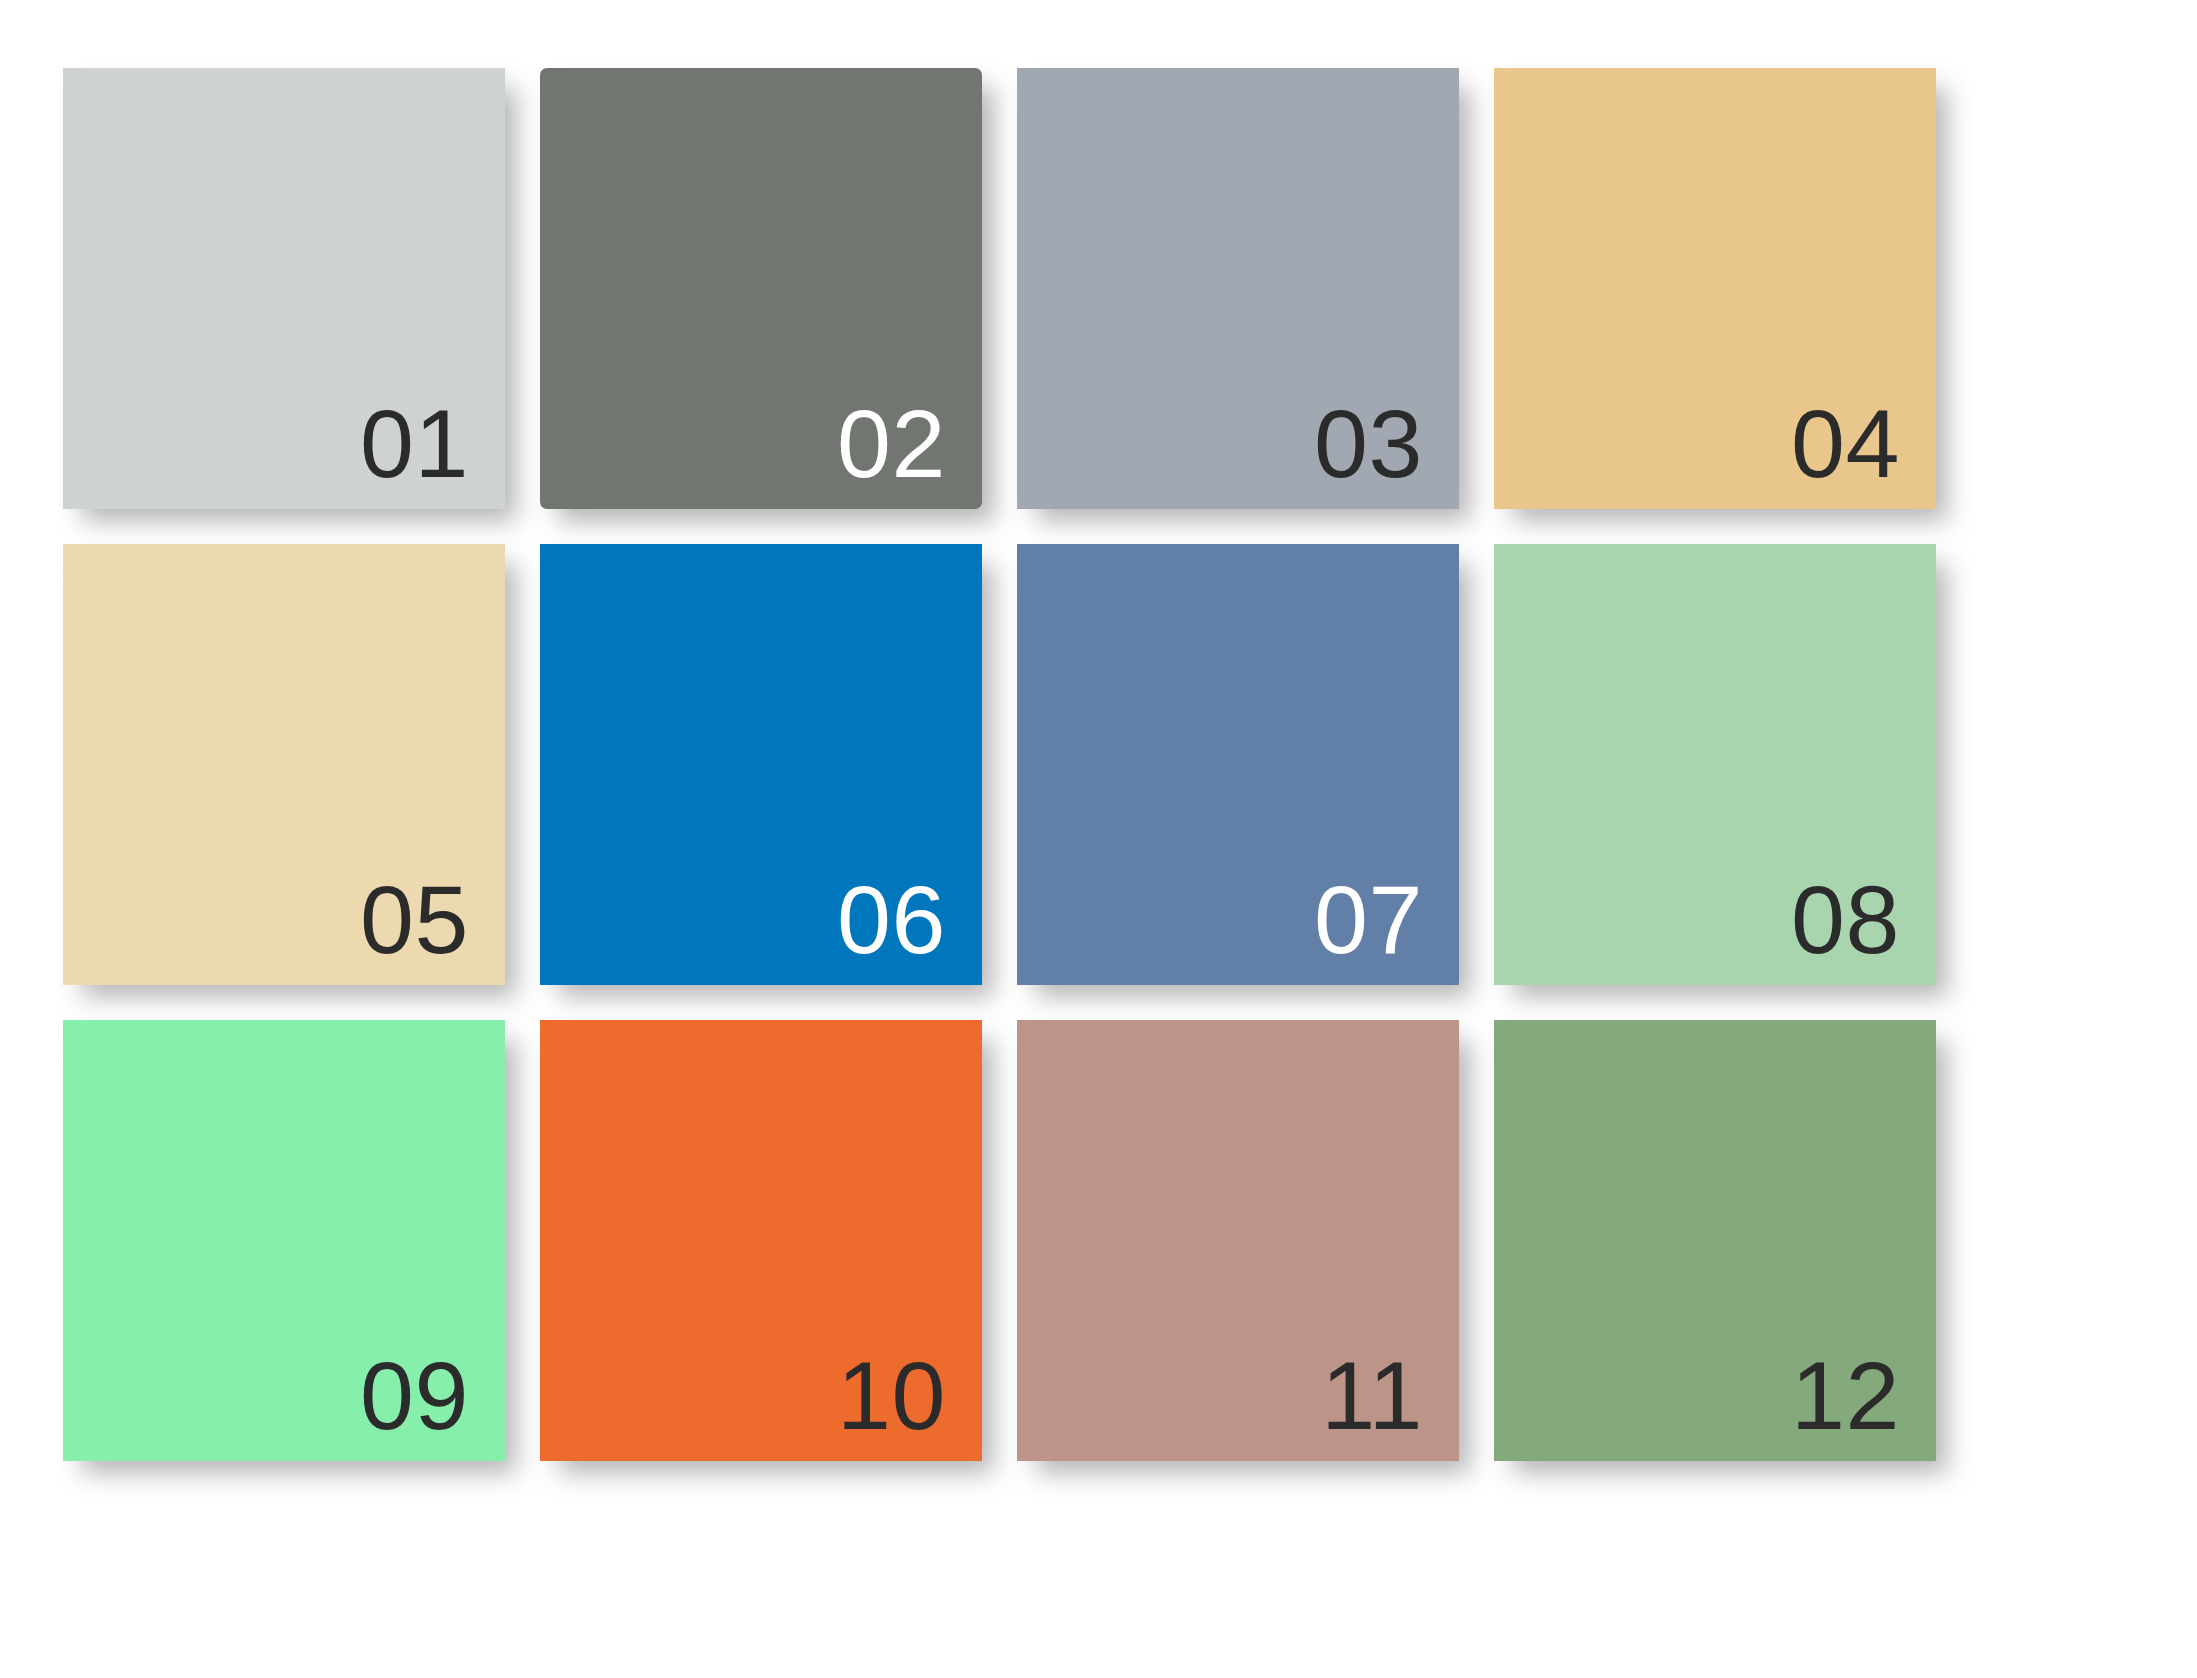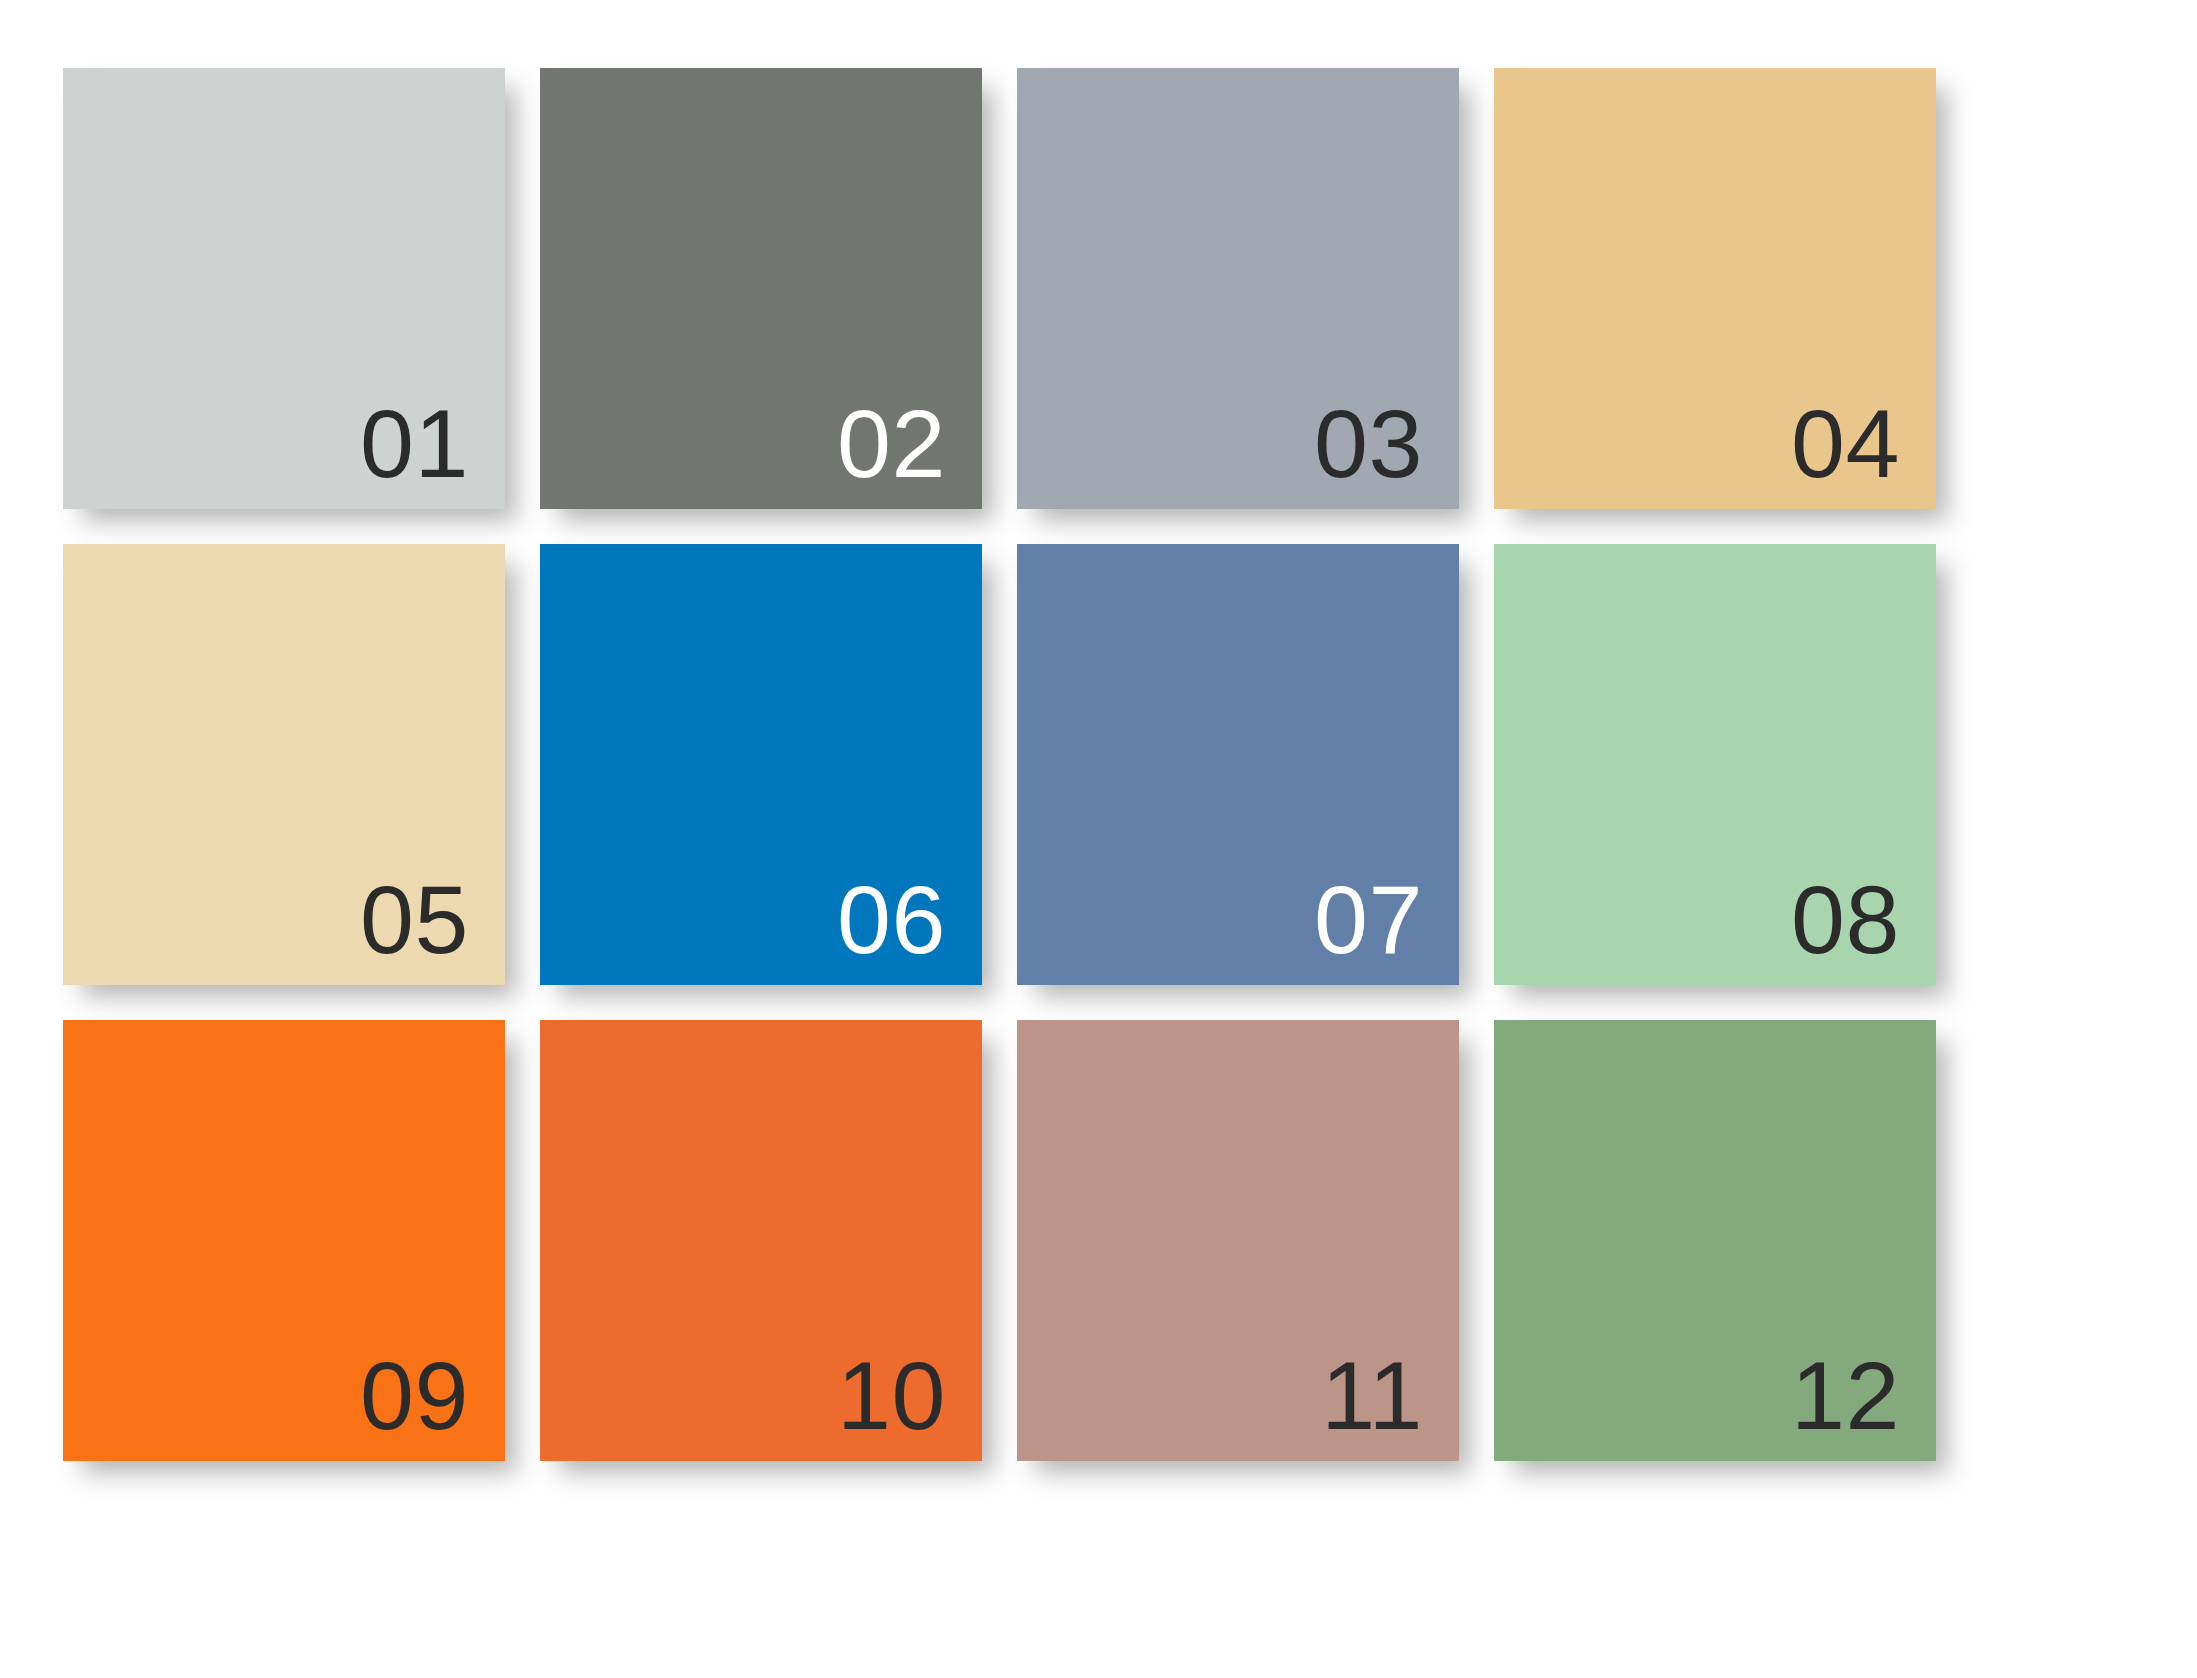--- a/index.html
+++ b/index.html
@@ -54,21 +54,21 @@
 </style>
 </head>
 <body style="background-color: rgb(255, 255, 255);">
 
 <main id="palette-grid" style="background-color: rgb(255, 255, 255);">
 
   <div class="swatch" style="background-color: rgb(206, 210, 209);">
     <span class="swatch-label" style="color: rgb(43, 43, 43);">01</span>
   </div>
 
-  <div class="swatch" style="background-color: rgb(114, 118, 113);">
+  <div class="swatch" style="background-color: rgb(114, 118, 113); border-radius: 7px;">
     <span class="swatch-label" style="color: rgb(255, 255, 255);">02</span>
   </div>
 
   <div class="swatch" style="background-color: rgb(161, 168, 177);">
     <span class="swatch-label" style="color: rgb(43, 43, 43);">03</span>
   </div>
 
   <div class="swatch" style="background-color: rgb(232, 198, 140);">
     <span class="swatch-label" style="color: rgb(43, 43, 43);">04</span>
   </div>
@@ -82,21 +82,21 @@
   </div>
 
   <div class="swatch" style="background-color: rgb(98, 128, 167);">
     <span class="swatch-label" style="color: rgb(255, 255, 255);">07</span>
   </div>
 
   <div class="swatch" style="background-color: rgb(169, 213, 174);">
     <span class="swatch-label" style="color: rgb(43, 43, 43); margin-top: 36px;">08</span>
   </div>
 
-  <div class="swatch" style="background-color: #f97316;">
+  <div class="swatch" style="background-color: #86efac;">
     <span class="swatch-label" style="color: rgb(43, 43, 43);">09</span>
   </div>
 
   <div class="swatch" style="background-color: rgb(236, 107, 45);">
     <span class="swatch-label" style="color: rgb(43, 43, 43);">10</span>
   </div>
 
   <div class="swatch" style="background-color: rgb(189, 148, 136);">
     <span class="swatch-label" style="color: rgb(43, 43, 43);">11</span>
   </div>

